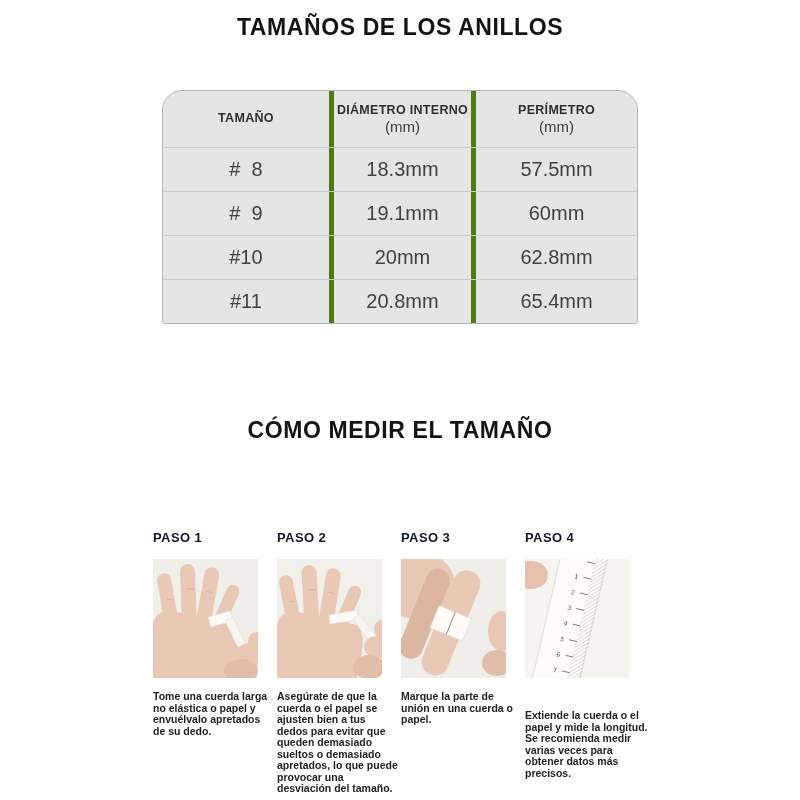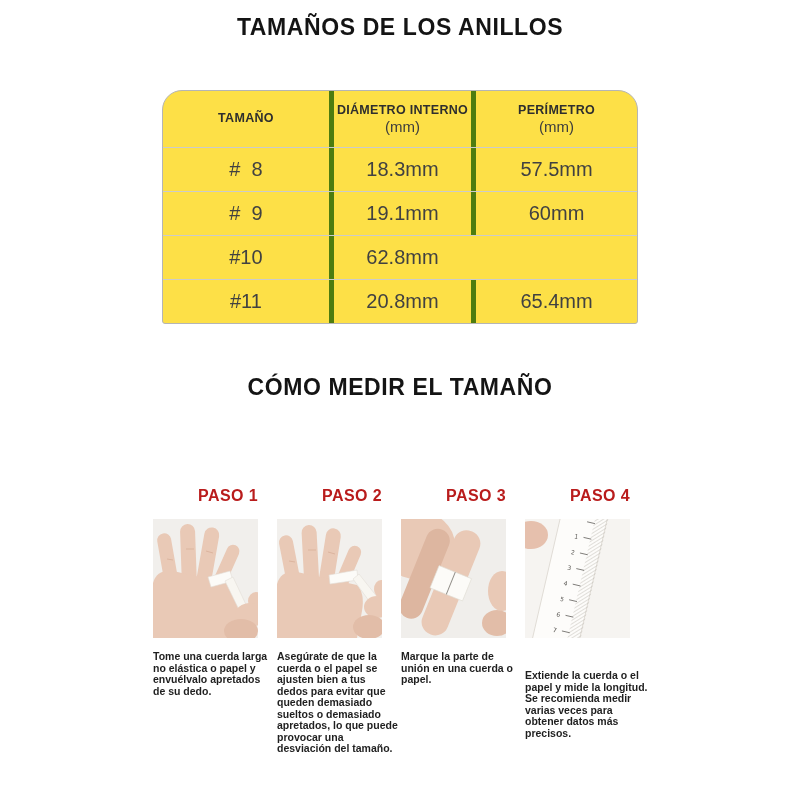--- a/index.html
+++ b/index.html
@@ -11,29 +11,29 @@
     overflow: hidden;
   }
   .page { width: 800px; height: 604px; position: relative; }
 
   h1.main-title, h2.section-title {
     margin: 0; text-align: center;
     font-size: 23px; font-weight: 700; color: #141414;
     letter-spacing: 0.6px;
   }
   h1.main-title { padding-top: 14px; }
-  h2.section-title { margin-top: 50px; }
+  h2.section-title { margin-top: 93px; }
 
   
   .size-table {
     width: 474px; margin: 49px auto 0 auto;
     border: 1px solid #b5b5b5;
     border-radius: 20px 20px 3px 3px;
     overflow: hidden;
-    background: #fde047;
+    background: #e5e5e5;
   }
   .t-row { display: grid; grid-template-columns: 35% 30% 35%; }
   .t-row + .t-row { border-top: 1px solid #cbcbcb; }
   .t-cell {
     display: flex; flex-direction: column;
     align-items: center; justify-content: center;
     height: 43px;
     font-size: 20px; color: #414141;
   }
   .t-head .t-cell { height: 56px; }
@@ -45,22 +45,22 @@
   .h-unit { font-size: 15px; font-weight: 400; color: #3d3d3d; line-height: 1.1; text-align: center; }
   .cell-size { white-space: pre; }
 
   
   .steps {
     width: 494px; margin: 86px auto 0 auto;
     display: flex; gap: 1px;
   }
   .step { width: 123px; flex: 0 0 123px; }
   .step-label {
-    width: 105px; text-align: right;
-    font-size: 16px; font-weight: 700; color: #b91c1c;
+    width: 105px; text-align: left;
+    font-size: 13px; font-weight: 700; color: #0f172a;
     letter-spacing: 0.4px;
   }
   .step-photo { display: block; margin-top: 14px; width: 105px; height: 119px; }
   .step-text {
     margin: 13px 0 0 0;
     font-size: 10.5px; font-weight: 700; line-height: 11.5px;
     color: #1f1f1f; width: 121px;
   }
   .step:last-child .step-text { width: 128px; margin-top: 32px; }
 </style>
@@ -91,20 +91,21 @@
       <div class="t-cell v-sep">18.3mm</div>
       <div class="t-cell v-sep">57.5mm</div>
     </div>
     <div class="t-row">
       <div class="t-cell cell-size">#  9</div>
       <div class="t-cell v-sep">19.1mm</div>
       <div class="t-cell v-sep">60mm</div>
     </div>
     <div class="t-row">
       <div class="t-cell cell-size">#10</div>
+      <div class="t-cell v-sep">20mm</div>
       <div class="t-cell v-sep">62.8mm</div>
     </div>
     <div class="t-row">
       <div class="t-cell cell-size">#11</div>
       <div class="t-cell v-sep">20.8mm</div>
       <div class="t-cell v-sep">65.4mm</div>
     </div>
   </div>
 
   <h2 class="section-title">CÓMO MEDIR EL TAMAÑO</h2>

